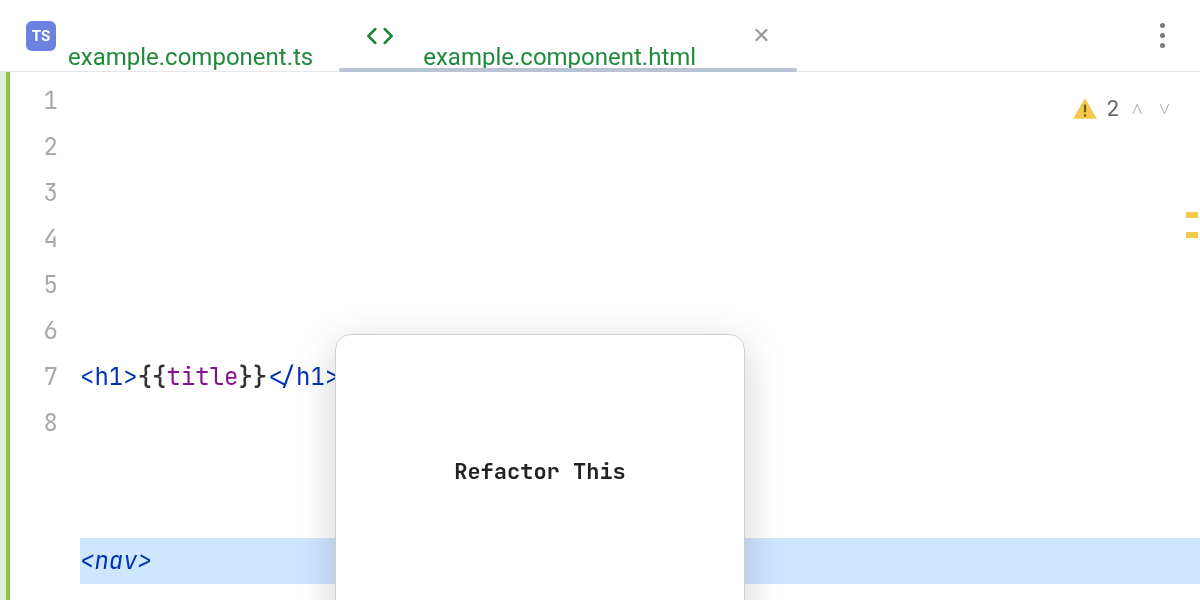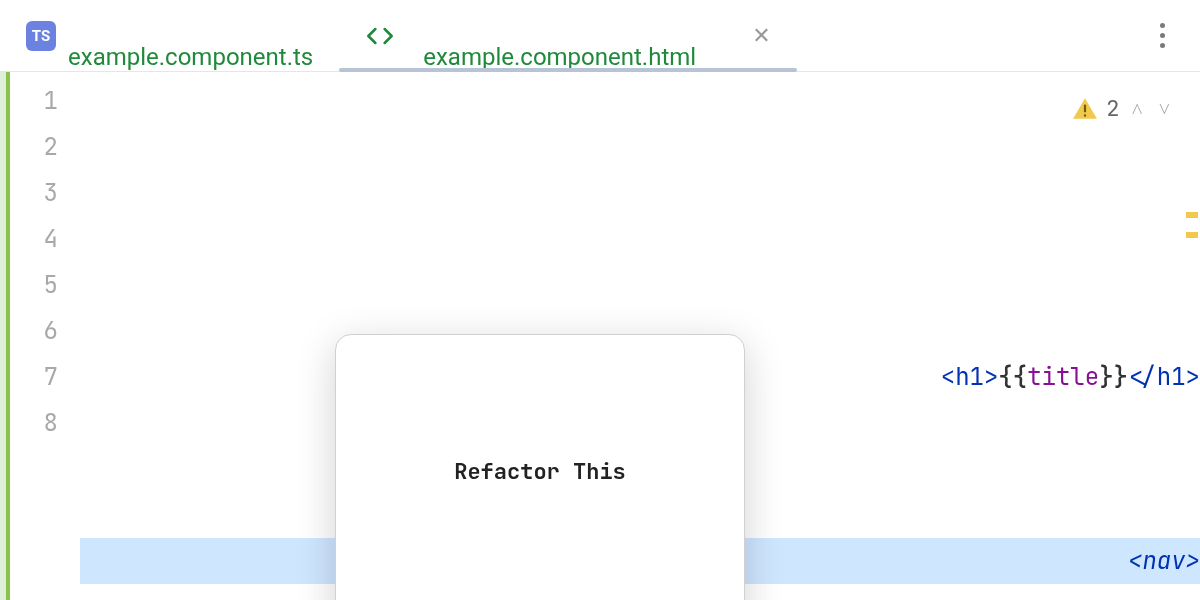--- a/index.html
+++ b/index.html
@@ -18,21 +18,21 @@
   .tabbar .spacer { flex: 1; }
   .tabbar .more { width: 40px; height: 40px; display: flex; flex-direction: column; align-items: center; justify-content: center; gap: 5px; margin-right: 18px; cursor: pointer; }
   .tabbar .more span { width: 5px; height: 5px; background: #7a7a7a; border-radius: 50%; }
 
   
   .editor { flex: 1; display: flex; position: relative; font-family: "JetBrains Mono", "Fira Code", Menlo, Consolas, monospace; font-size: 24px; line-height: 46px; }
   .green-strip { width: 10px; background: #dff0d8; border-right: 4px solid #8bc34a; }
   .gutter { width: 70px; text-align: right; color: #a8a8a8; padding-right: 22px; padding-top: 6px; user-select: none; }
   .gutter div { height: 46px; }
   .code { flex: 1; padding-top: 6px; position: relative; white-space: pre; }
-  .code-line { height: 46px; padding-left: 0; text-align: right; }
+  .code-line { height: 46px; padding-left: 0; }
   .sel { background: #cfe6ff; font-style: italic; }
   .tagp { color: #0033b3; }   
   .tagn { color: #0033b3; }
   .brace{ color: #333; font-weight: 500; }
   .expr { color: #871094; }
 
   
   .inspect { position: absolute; top: 10px; right: 18px; display: flex; align-items: center; gap: 8px; background: #fff; padding: 4px 8px; border-radius: 6px; }
   .warn-ico { width: 26px; height: 26px; }
   .inspect-count { font-size: 22px; color: #666; }

